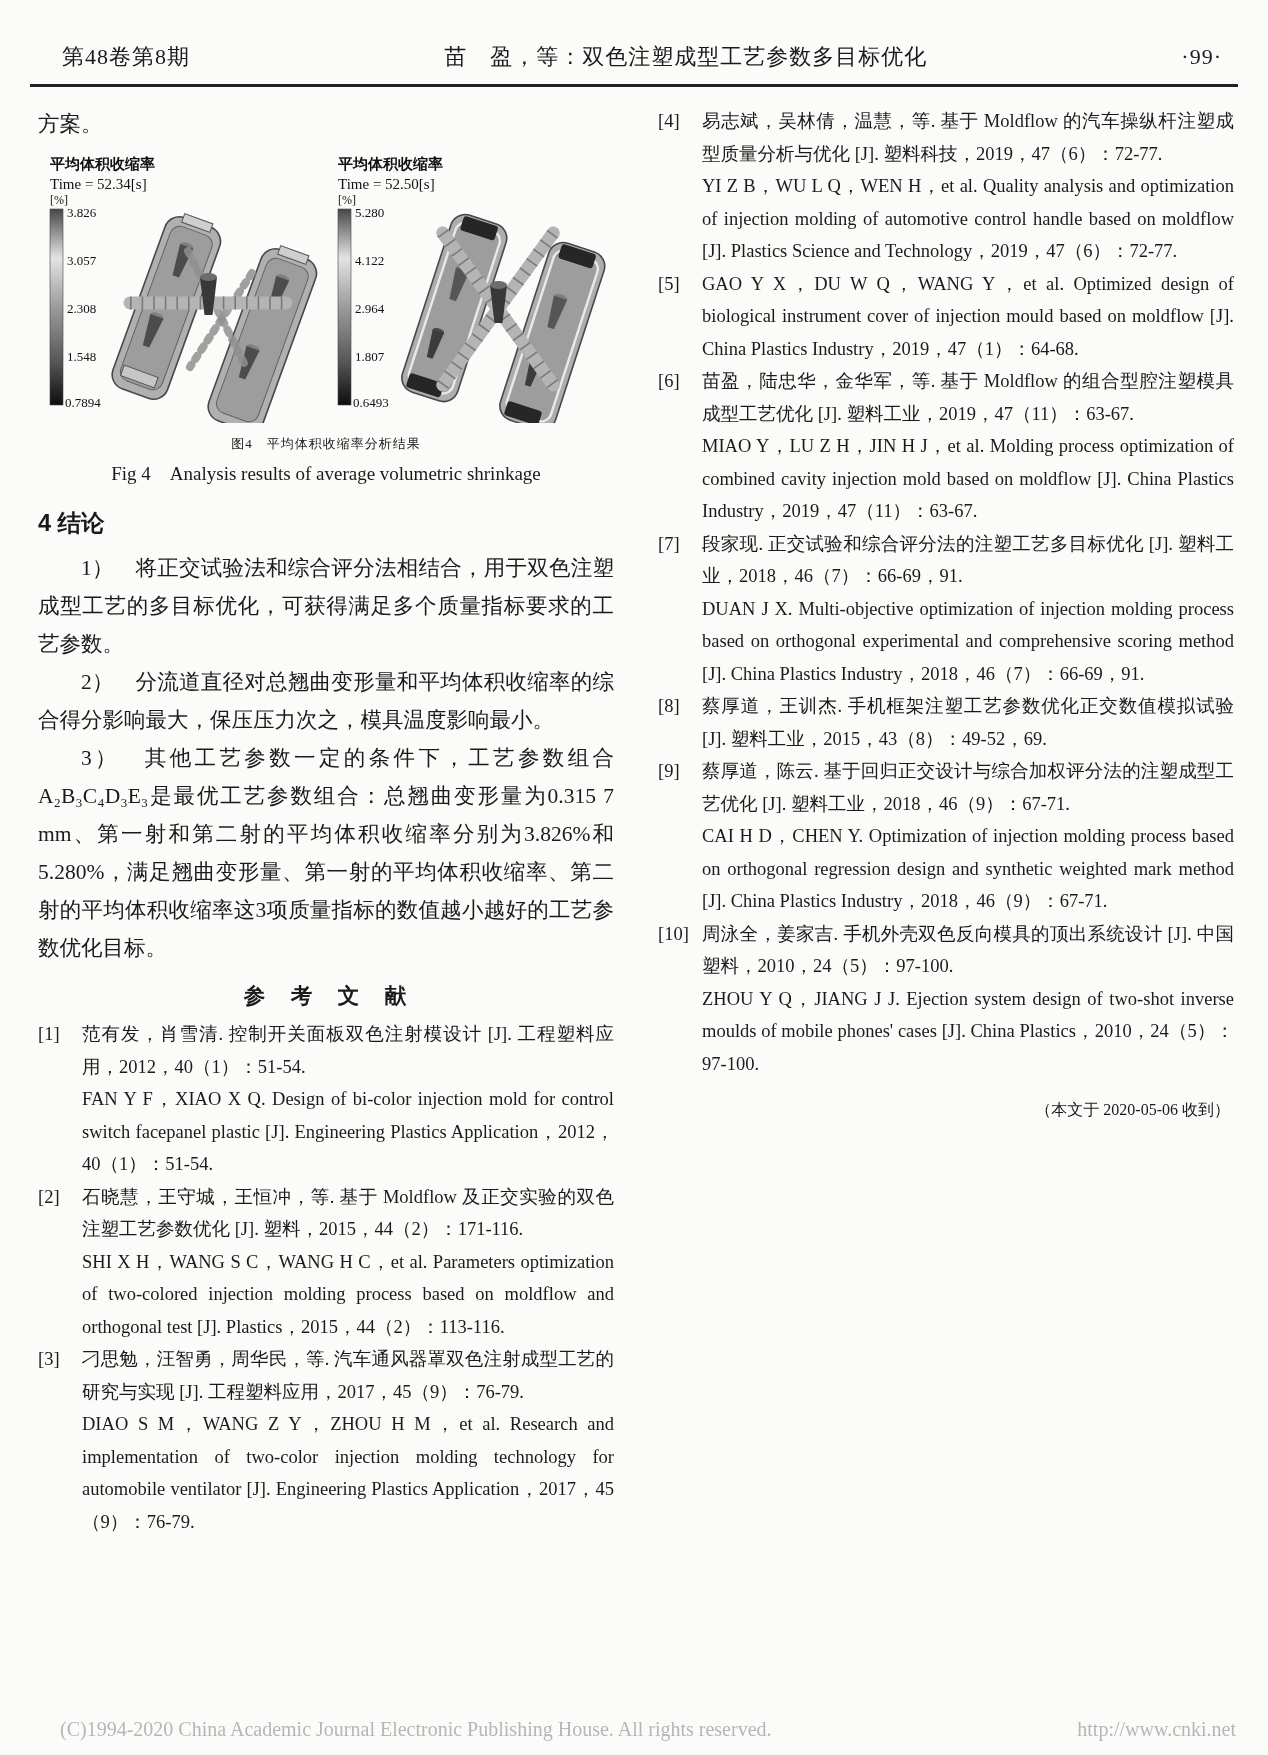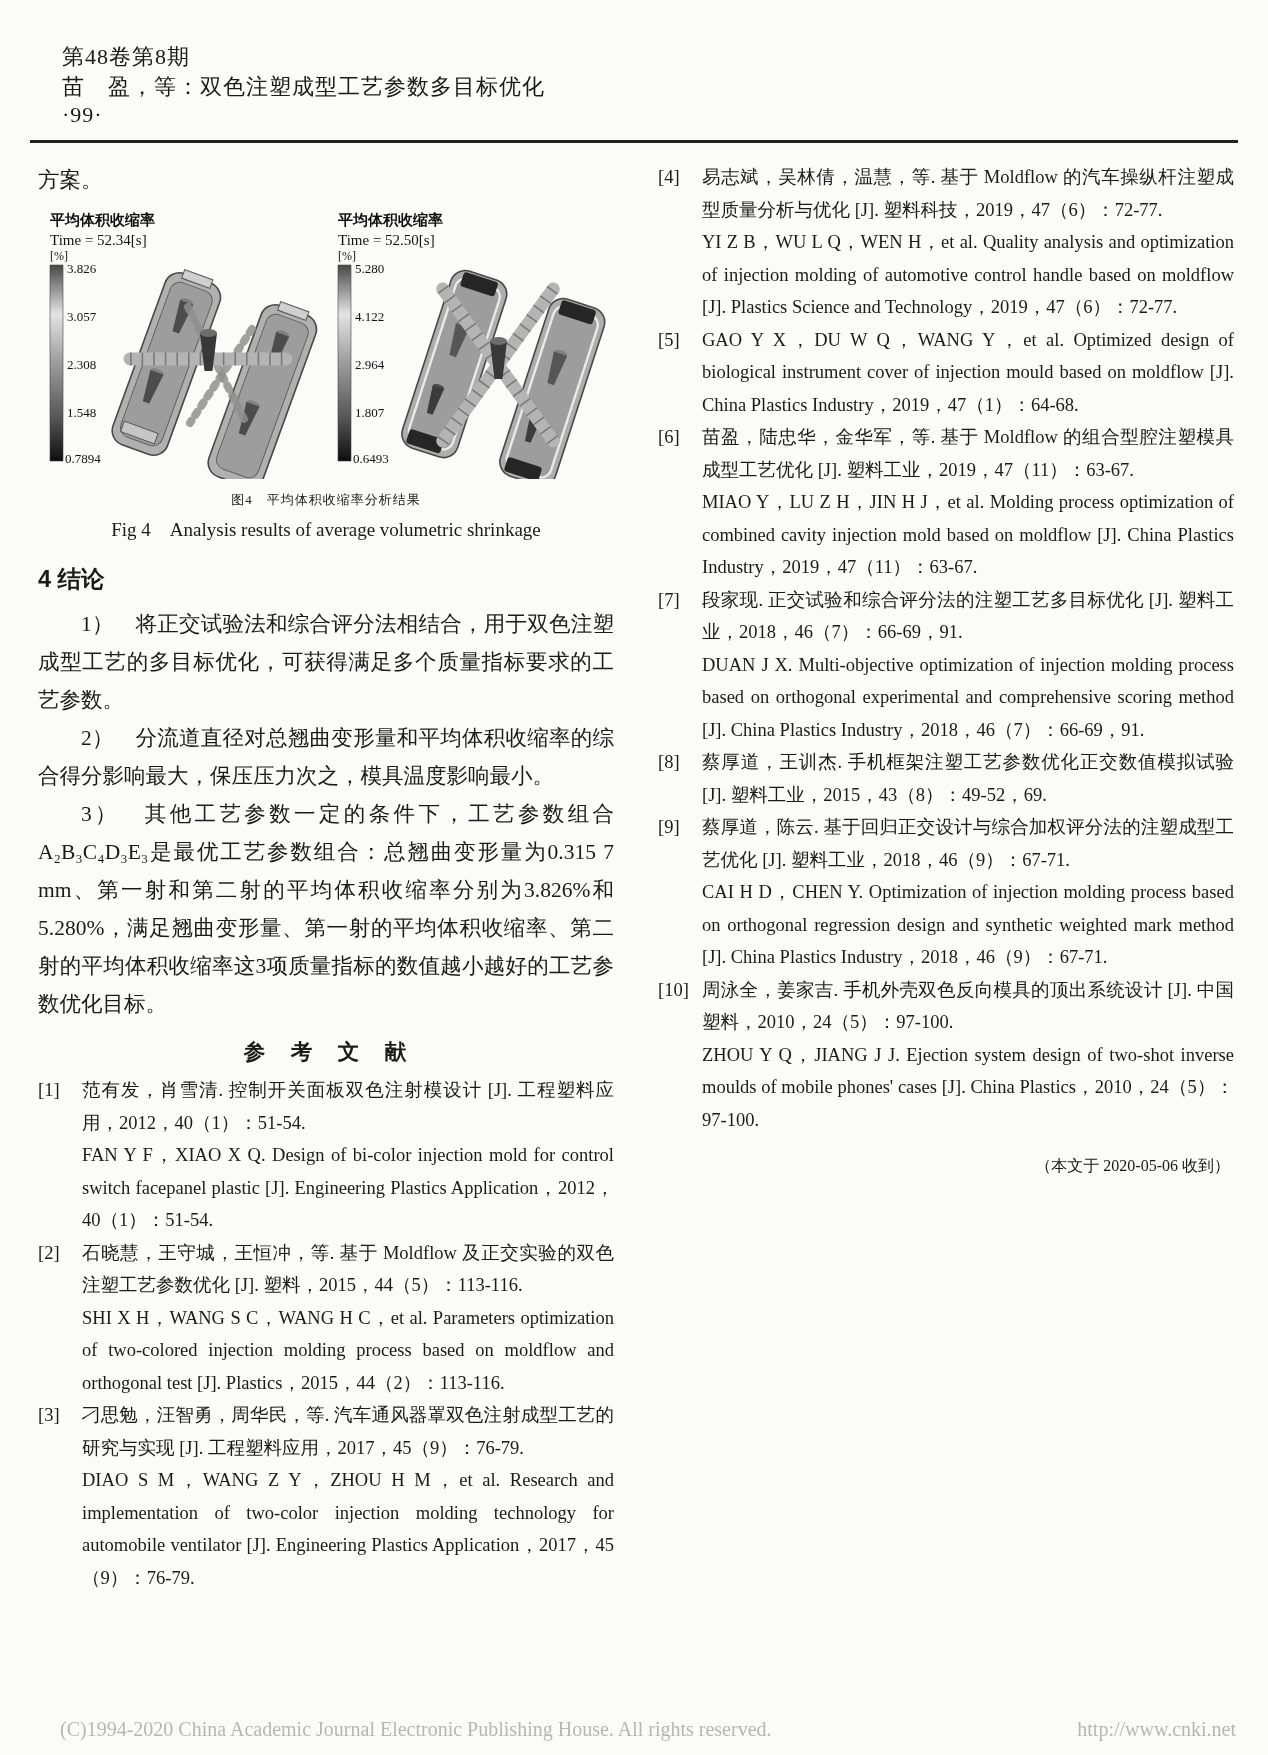--- a/index.html
+++ b/index.html
@@ -8,21 +8,21 @@
     background:#fbfbf9;
     font-family:"Liberation Serif","DejaVu Serif",serif;
     color:#1a1a1a;
   }
   .page { position:relative; width:1268px; height:1755px; overflow:hidden; }
 
   
   .header {
     display:flex; align-items:baseline;
     padding:42px 46px 12px 62px;
-    font-size:22px; letter-spacing:1px;flex-direction:column;
+    font-size:22px; letter-spacing:1px;
   }
   .header .issue { flex:0 0 auto; }
   .header .rtitle { flex:1 1 auto; text-align:center; }
   .header .pageno { flex:0 0 auto; }
   .rule { border-top:3px solid #222; margin:0 30px; }
 
   
   .columns { display:flex; gap:44px; padding:18px 28px 0 38px; }
   .col { width:576px; }
 
@@ -220,21 +220,21 @@
       <div class="ref">
         <span class="ref-num">[1]</span>
         <div class="ref-body">
           <p>范有发，肖雪清. 控制开关面板双色注射模设计 [J]. 工程塑料应用，2012，40（1）：51-54.</p>
           <p>FAN Y F，XIAO X Q. Design of bi-color injection mold for control switch facepanel plastic [J]. Engineering Plastics Application，2012，40（1）：51-54.</p>
         </div>
       </div>
       <div class="ref">
         <span class="ref-num">[2]</span>
         <div class="ref-body">
-          <p>石晓慧，王守城，王恒冲，等. 基于 Moldflow 及正交实验的双色注塑工艺参数优化 [J]. 塑料，2015，44（5）：113-116.</p>
+          <p>石晓慧，王守城，王恒冲，等. 基于 Moldflow 及正交实验的双色注塑工艺参数优化 [J]. 塑料，2015，44（2）：171-116.</p>
           <p>SHI X H，WANG S C，WANG H C，et al. Parameters optimization of two-colored injection molding process based on moldflow and orthogonal test [J]. Plastics，2015，44（2）：113-116.</p>
         </div>
       </div>
       <div class="ref">
         <span class="ref-num">[3]</span>
         <div class="ref-body">
           <p>刁思勉，汪智勇，周华民，等. 汽车通风器罩双色注射成型工艺的研究与实现 [J]. 工程塑料应用，2017，45（9）：76-79.</p>
           <p>DIAO S M，WANG Z Y，ZHOU H M，et al. Research and implementation of two-color injection molding technology for automobile ventilator [J]. Engineering Plastics Application，2017，45（9）：76-79.</p>
         </div>
       </div>

